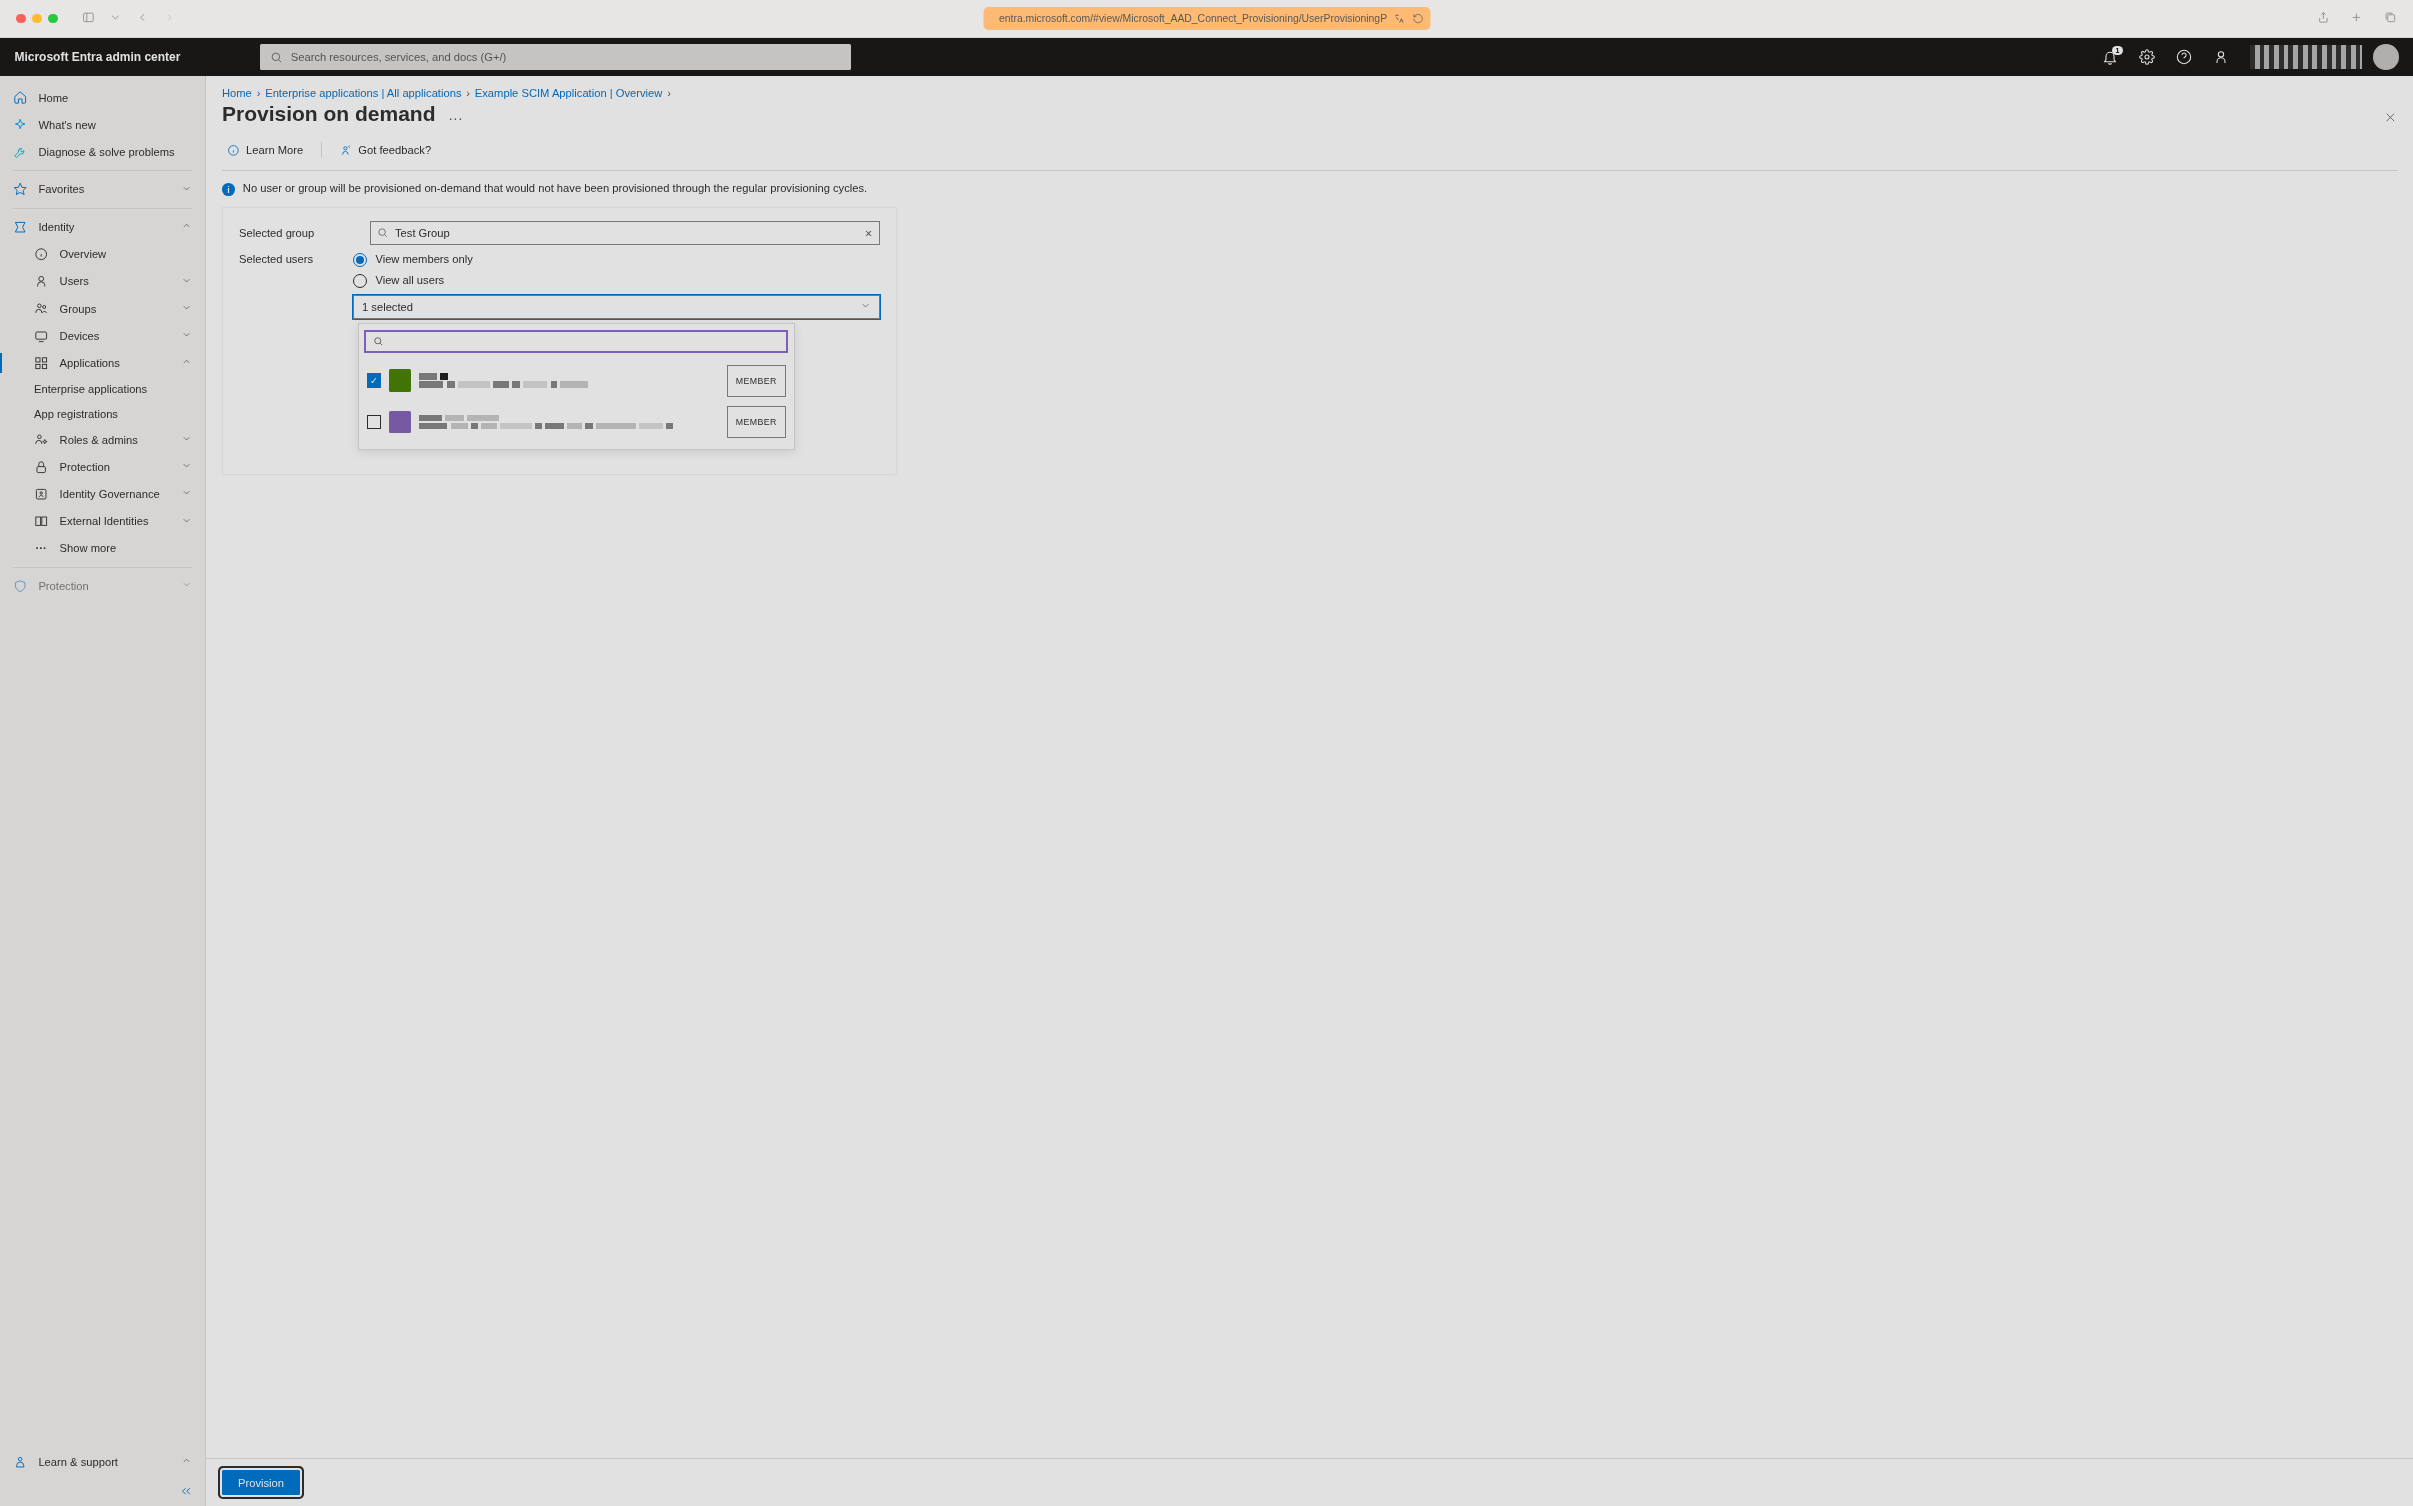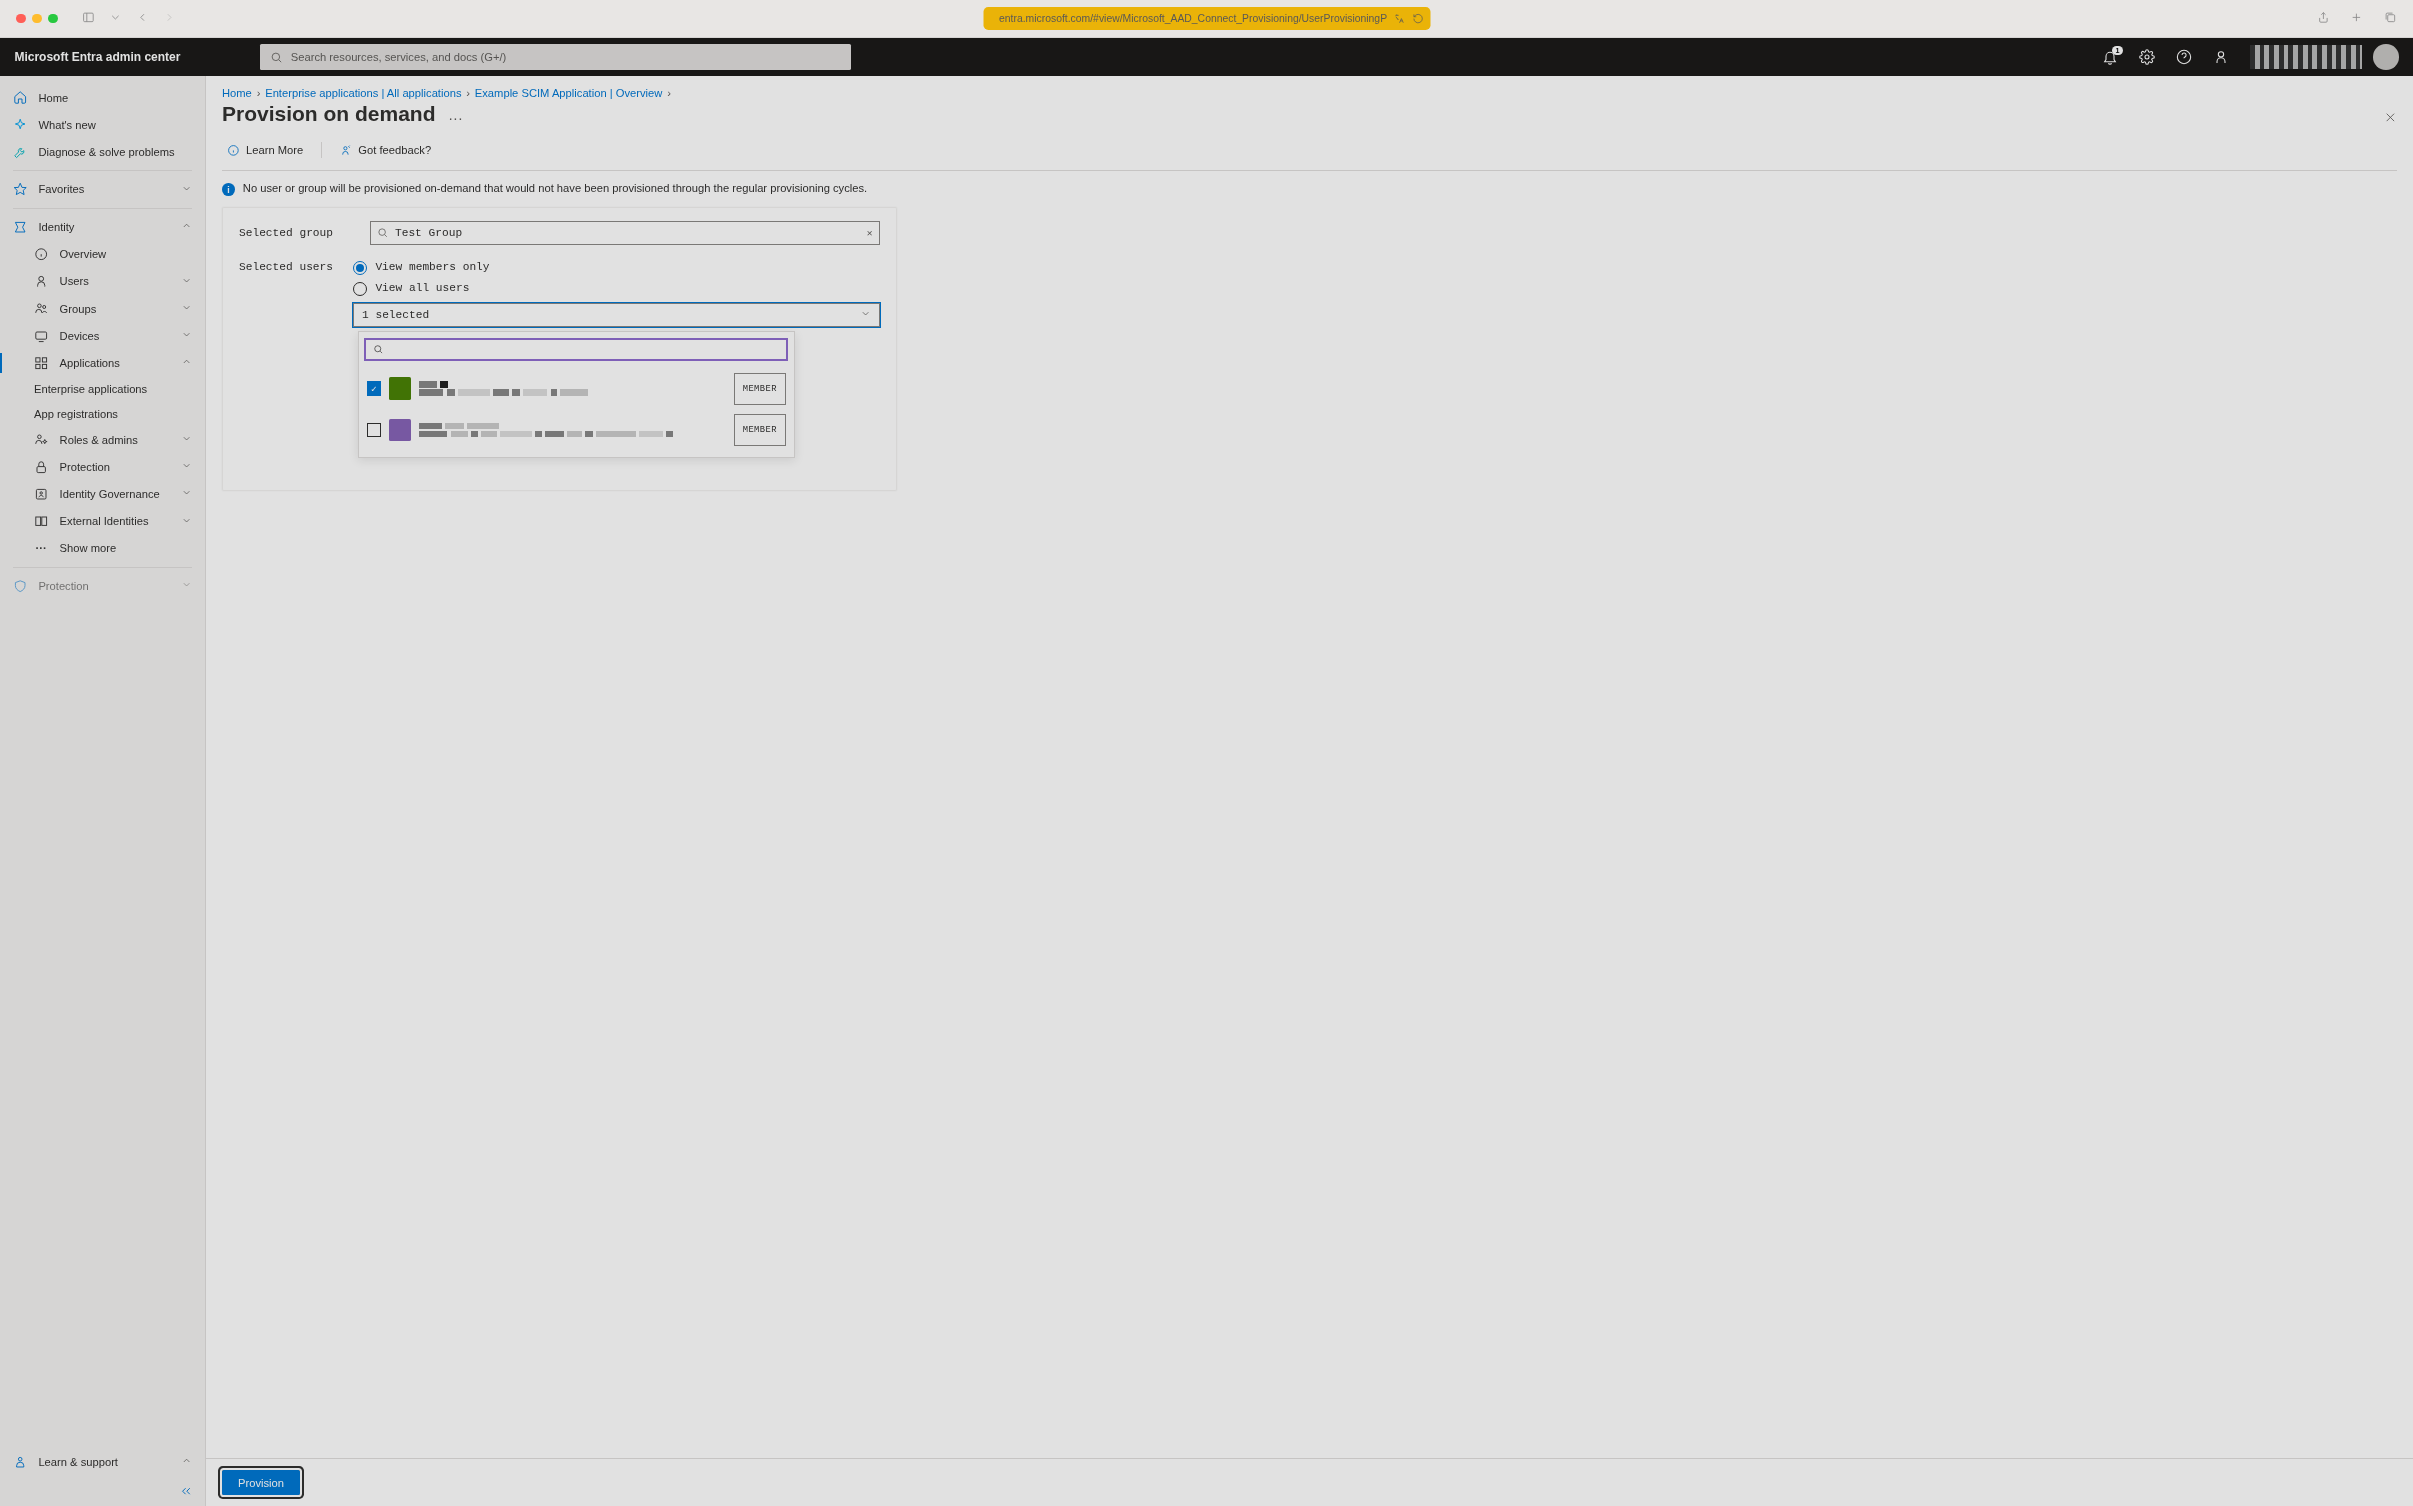--- a/index.html
+++ b/index.html
@@ -28,21 +28,21 @@
   .tl-yellow { background: #febc2e; }
   .tl-green { background: #28c840; }
   .chrome-icons-left { display:flex; gap:14.4px; margin-left:24px; align-items:center; color:#888;}
   .chrome-icons-left svg, .chrome-icons-right svg { width:12.8px; height:12.8px; }
   .address-bar {
     position:absolute;
     left:50%;
     transform:translateX(-50%);
     width: 447px;
     height: 22.3px;
-    background: #eab308;
+    background: #fdba74;
     border-radius: 4.8px;
     display: flex;
     align-items: center;
     padding: 0 9.6px;
     color: #5a5957;
     font-size: 10.4px;
     gap:6.4px;
   }
   .address-bar .lock { width:9.6px; height:9.6px; }
   .chrome-icons-right { display:flex; gap:21px; margin-left:auto; color:#888; align-items:center;}
@@ -123,21 +123,21 @@
   .panel-area { padding:0 16px;}
   .panel {
     background:#fff;
     border:0.8px solid #f3f2f1;
     border-radius:1.6px;
     padding:12.8px 16px 16px;
     width: 675px;
     box-shadow: 0 0 0 0.8px rgba(0,0,0,0.02);
     position:relative;
   }
-  .panel-row { display:flex; align-items:center; margin-bottom:16px;font-family:Liberation Mono, monospace;}
+  .panel-row { display:flex; align-items:center; margin-bottom:8px;}
   .panel-label { width:131px; color:#323130;}
   .group-input {
     flex:1;
     height:24px;
     border:0.8px solid #8a8886;
     display:flex;
     align-items:center;
     padding:0 6.4px;
     font-size:11.2px;
     position:relative;

